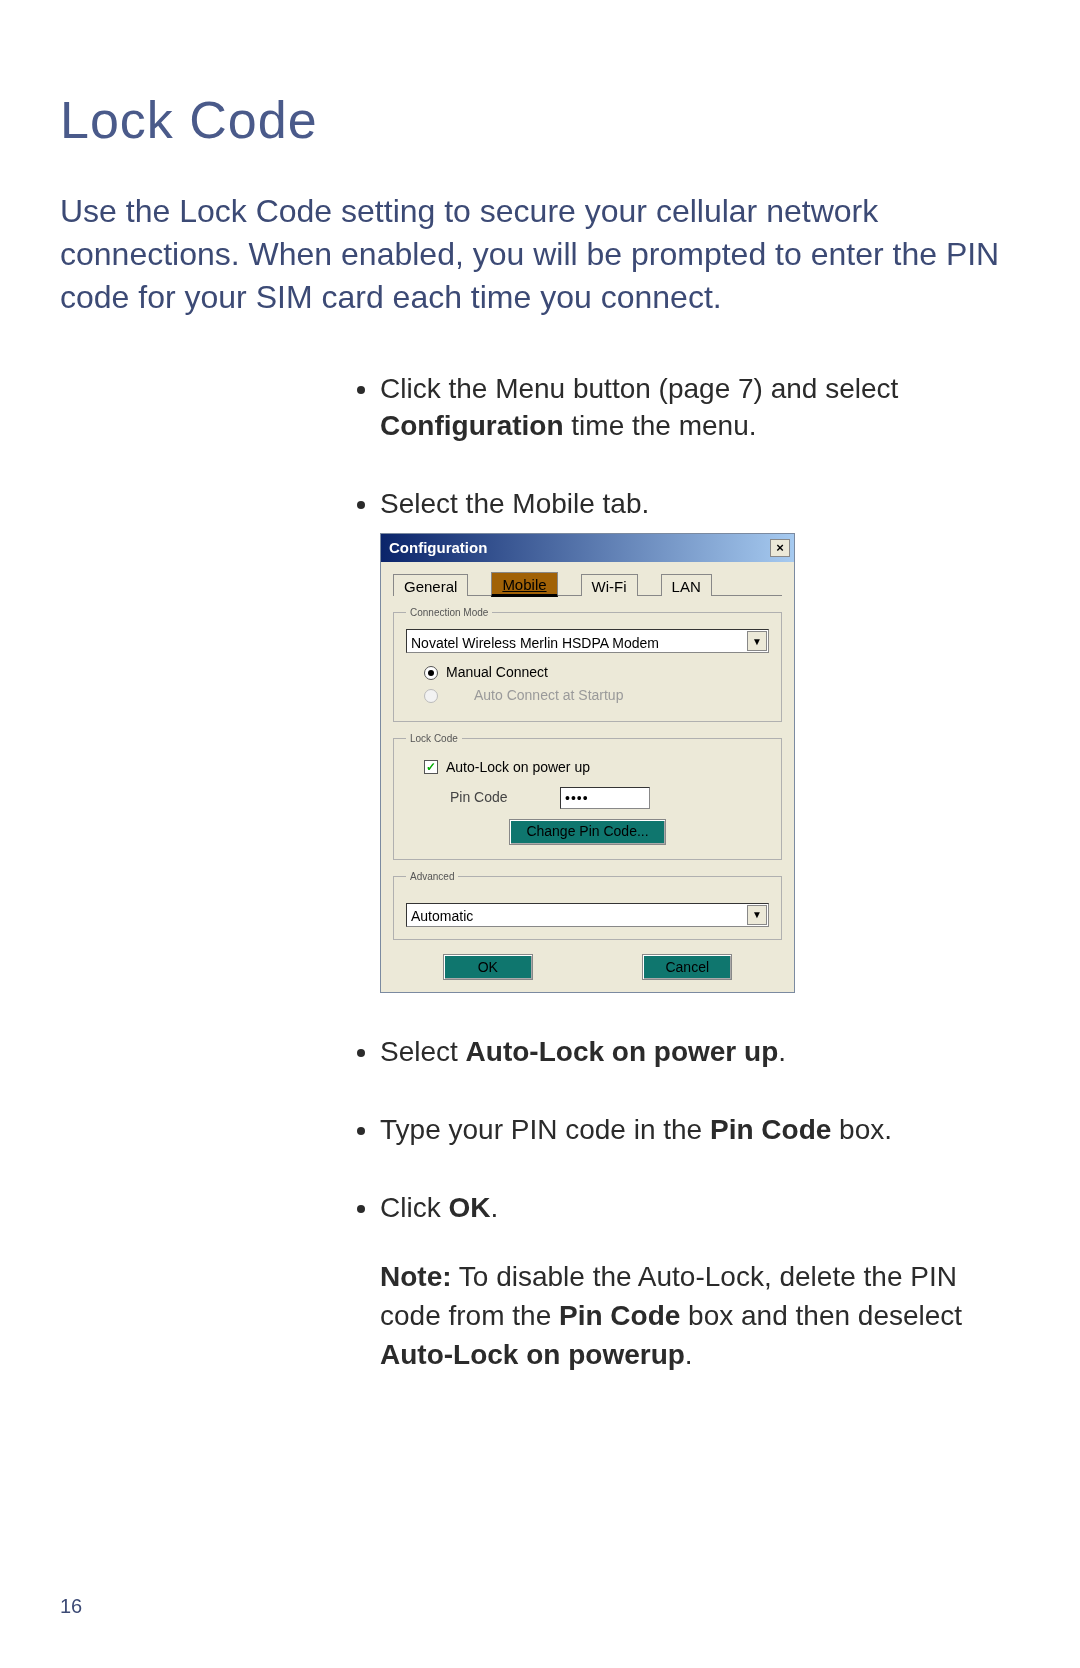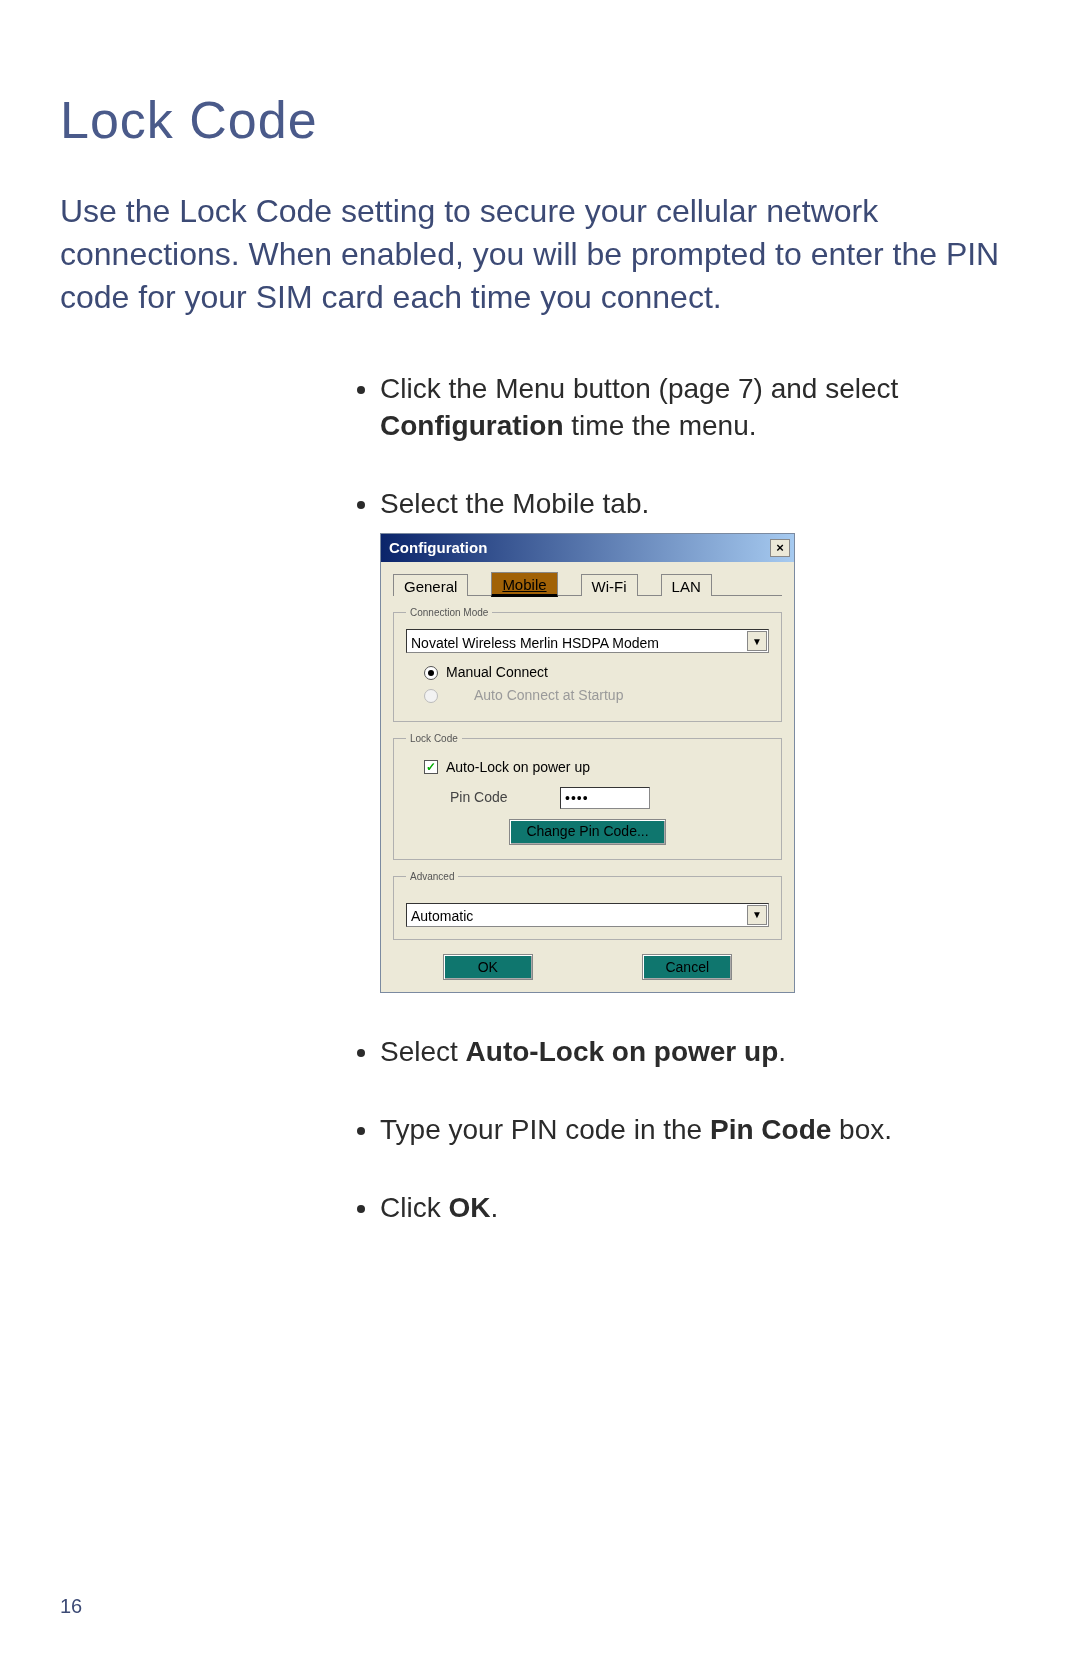--- a/index.html
+++ b/index.html
@@ -305,15 +305,18 @@
       <span>Select </span><strong>Auto-Lock on power up</strong><span>.</span>
     </li>
     <li>
       <span>Type your PIN code in the </span><strong>Pin Code</strong><span> box.</span>
     </li>
     <li>
       <span>Click </span><strong>OK</strong><span>.</span>
     </li>
   </ul>
 
+  <p class="note">
+    <strong>Note:</strong><span> To disable the Auto-Lock, delete the PIN code from the </span><strong>Pin Code</strong><span> box and then deselect </span><strong>Auto-Lock on powerup</strong><span>.</span>
+  </p>
 
   <div class="page-number">16</div>
 </div>
 
 </body></html>

